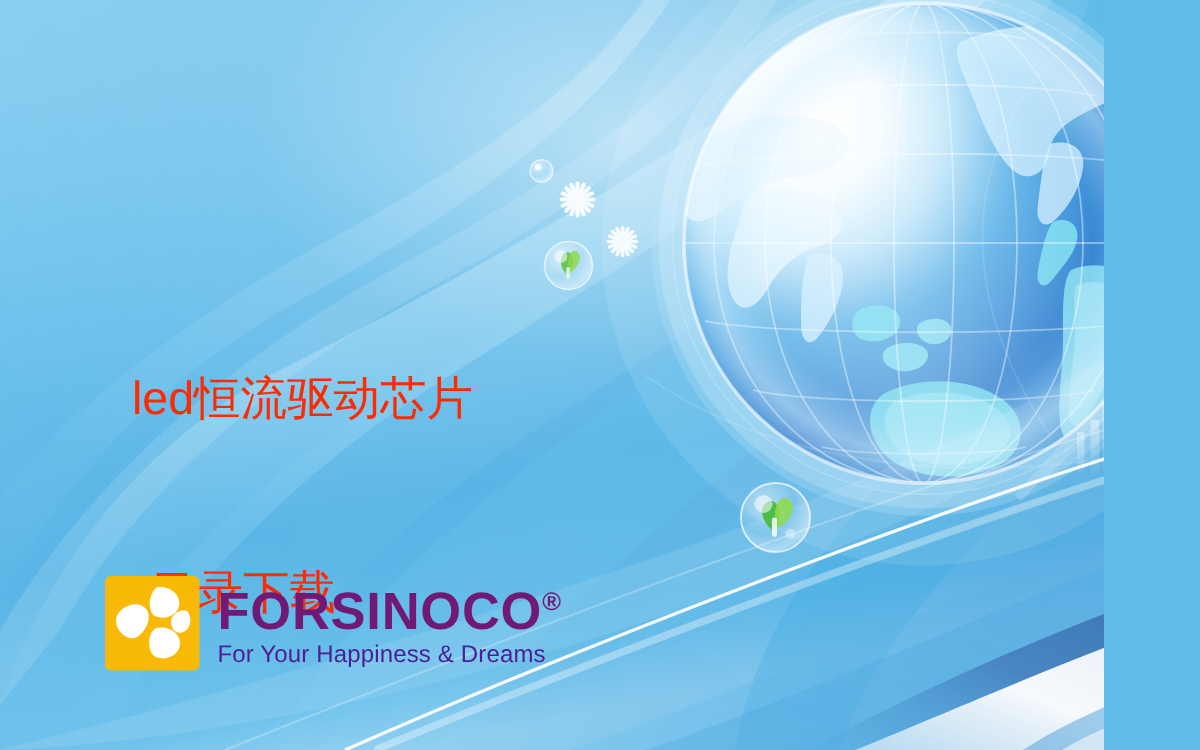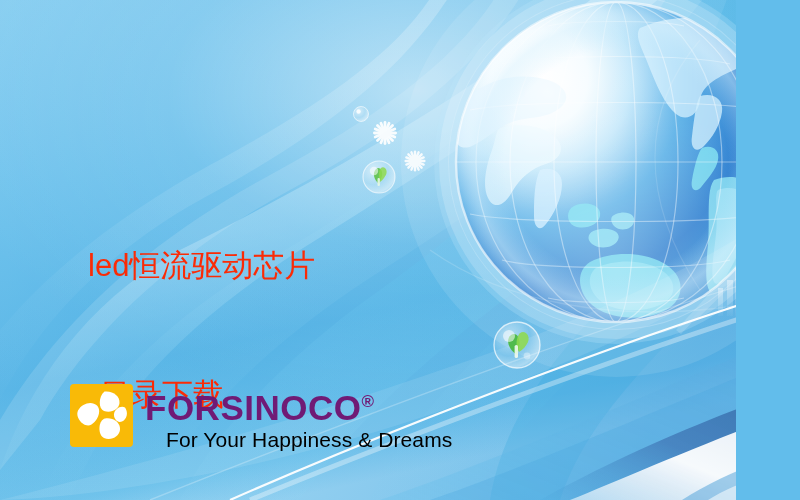--- a/index.html
+++ b/index.html
@@ -45,23 +45,23 @@
   .logo-words{margin-left:12px;padding-top:6px;}
   .logo-name{
     font-size:35px;font-weight:bold;color:#701a75;
     letter-spacing:0.5px;line-height:1;
     font-family:"Liberation Sans","DejaVu Sans",sans-serif;
     white-space:nowrap;
   }
   .logo-name .reg{font-size:17px;vertical-align:super;font-weight:bold;}
   .logo-tag{
     margin-top:3px;
-    font-size:21px;color:#000000;line-height:1.1;
+    font-size:16px;color:#4c1d95;line-height:1.1;
     font-family:"Liberation Sans","DejaVu Sans",sans-serif;
-    white-space:nowrap;letter-spacing:0.1px;margin-left:21px;
+    white-space:nowrap;letter-spacing:0.1px;
   }
 </style>
 </head>
 <body>
 
 <div id="stage">
 
   <svg class="layer" viewBox="0 0 800 500" preserveAspectRatio="none">
     <defs>
       <linearGradient id="bgGrad" x1="0" y1="0" x2="0.35" y2="1">

